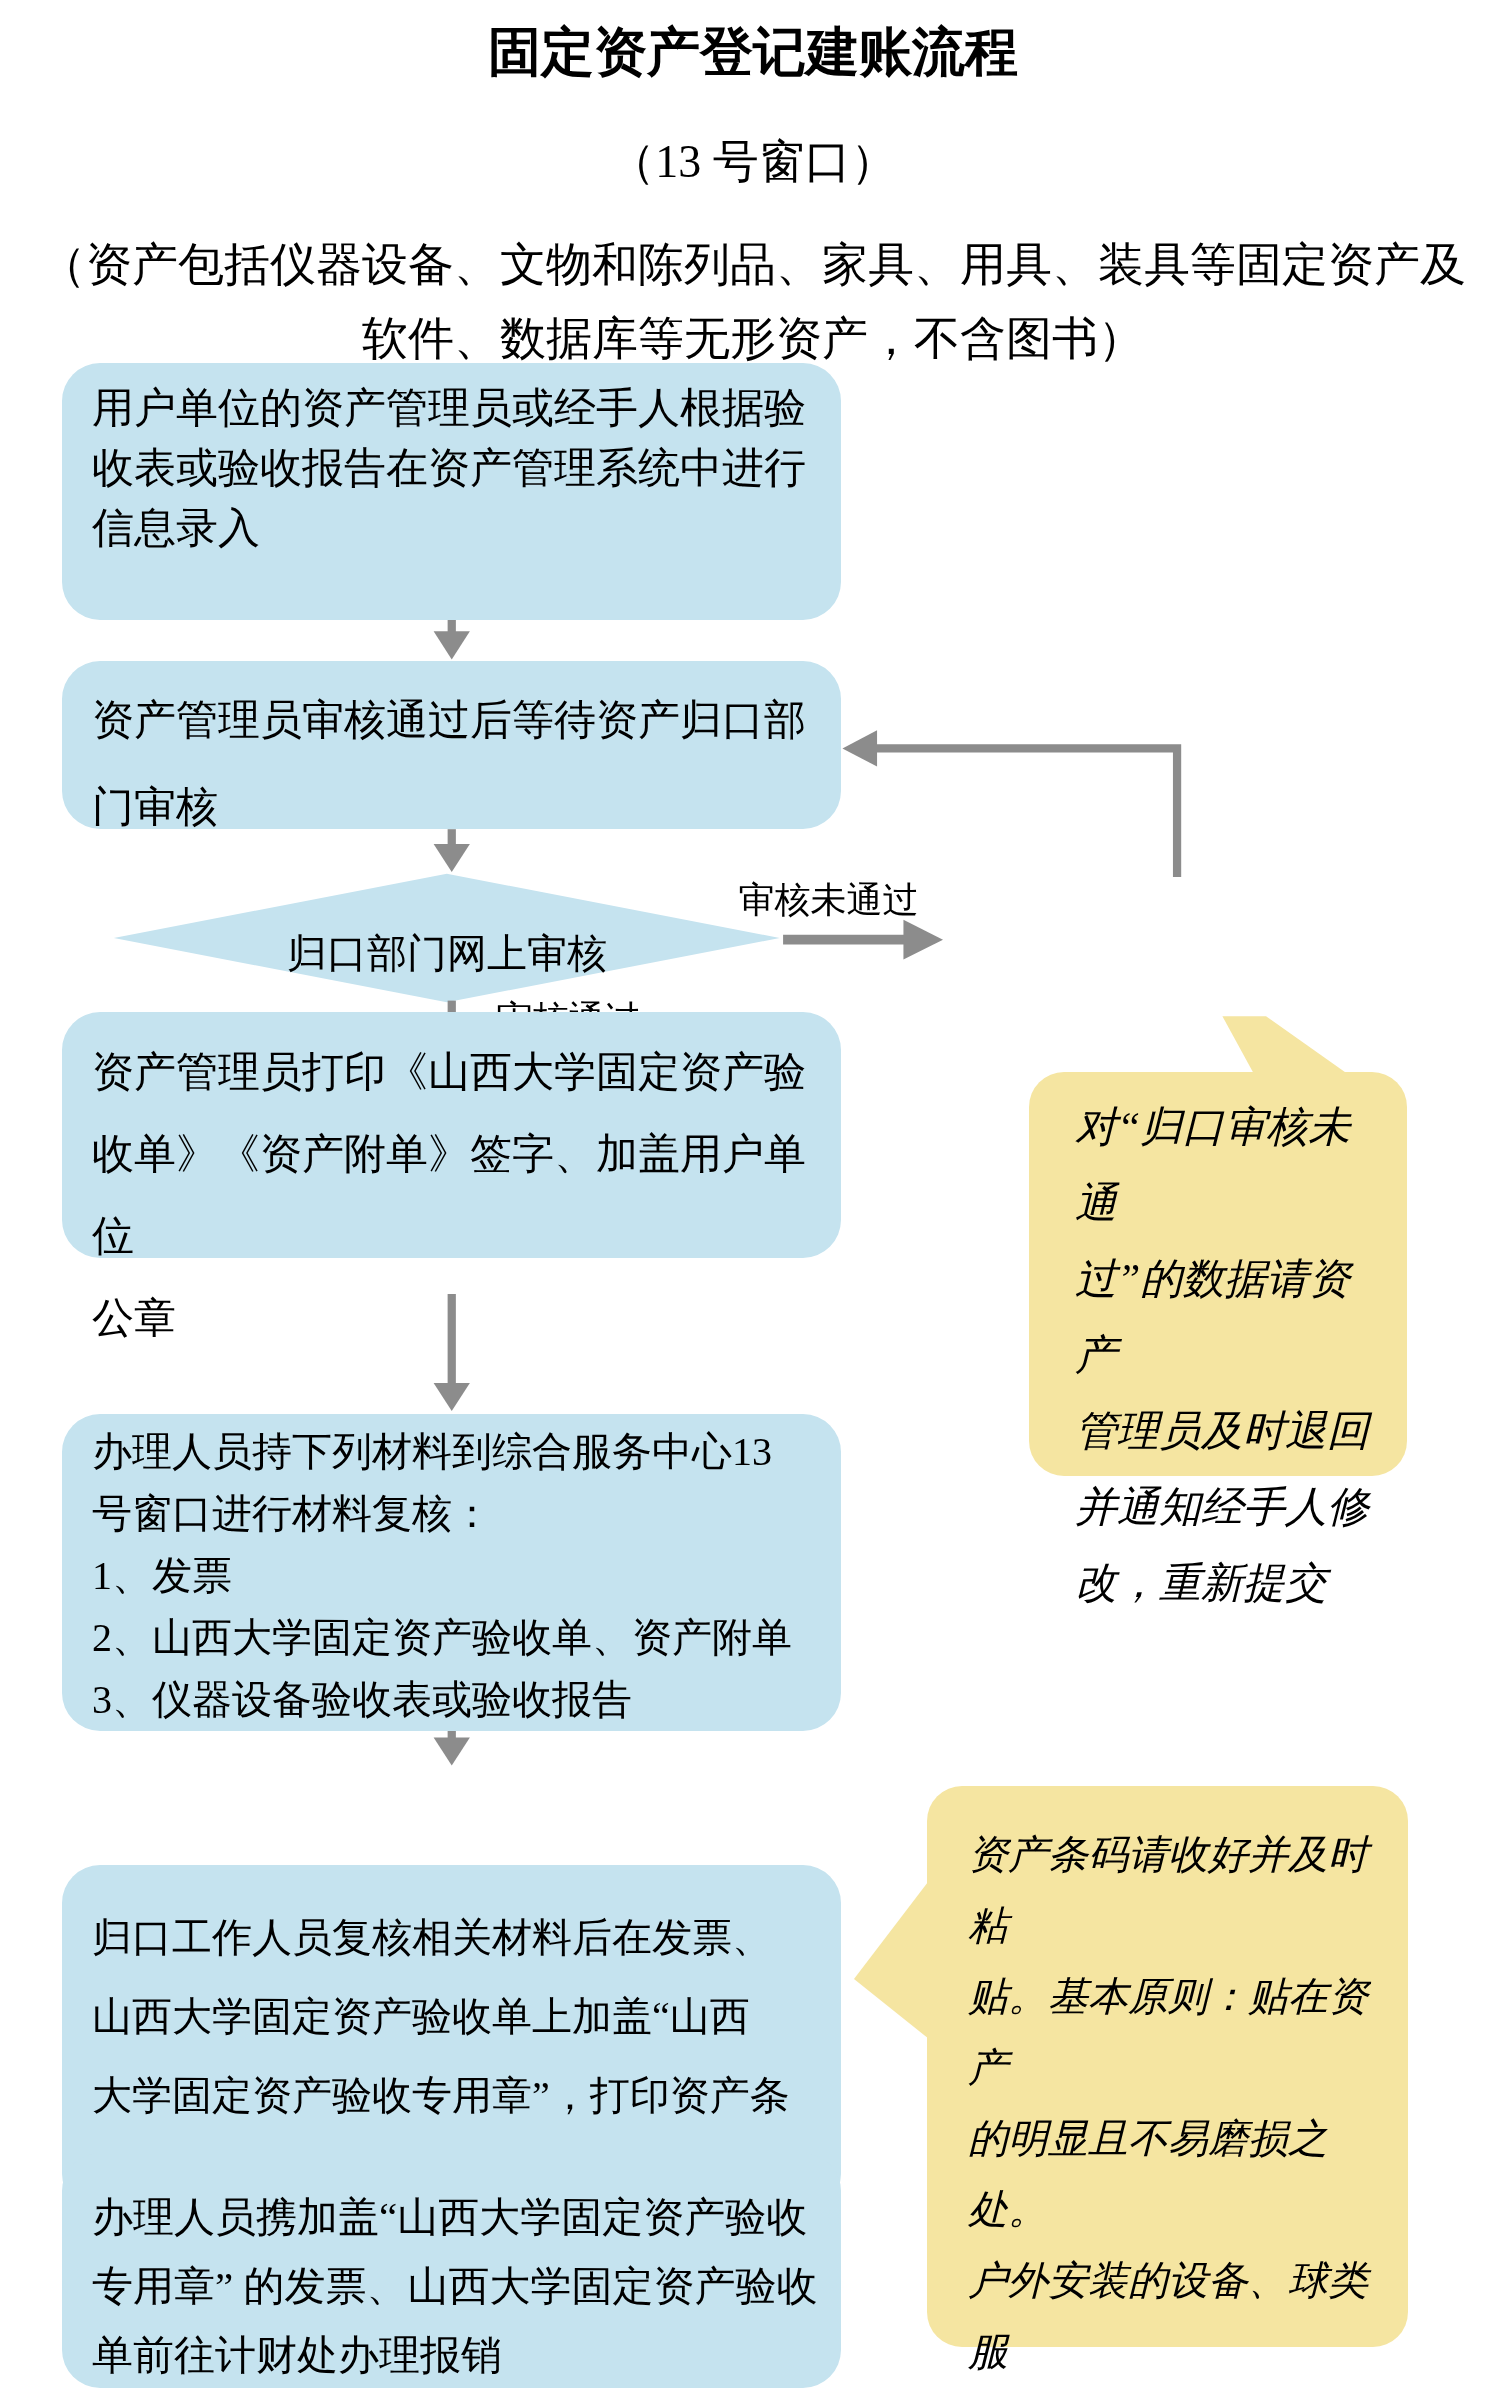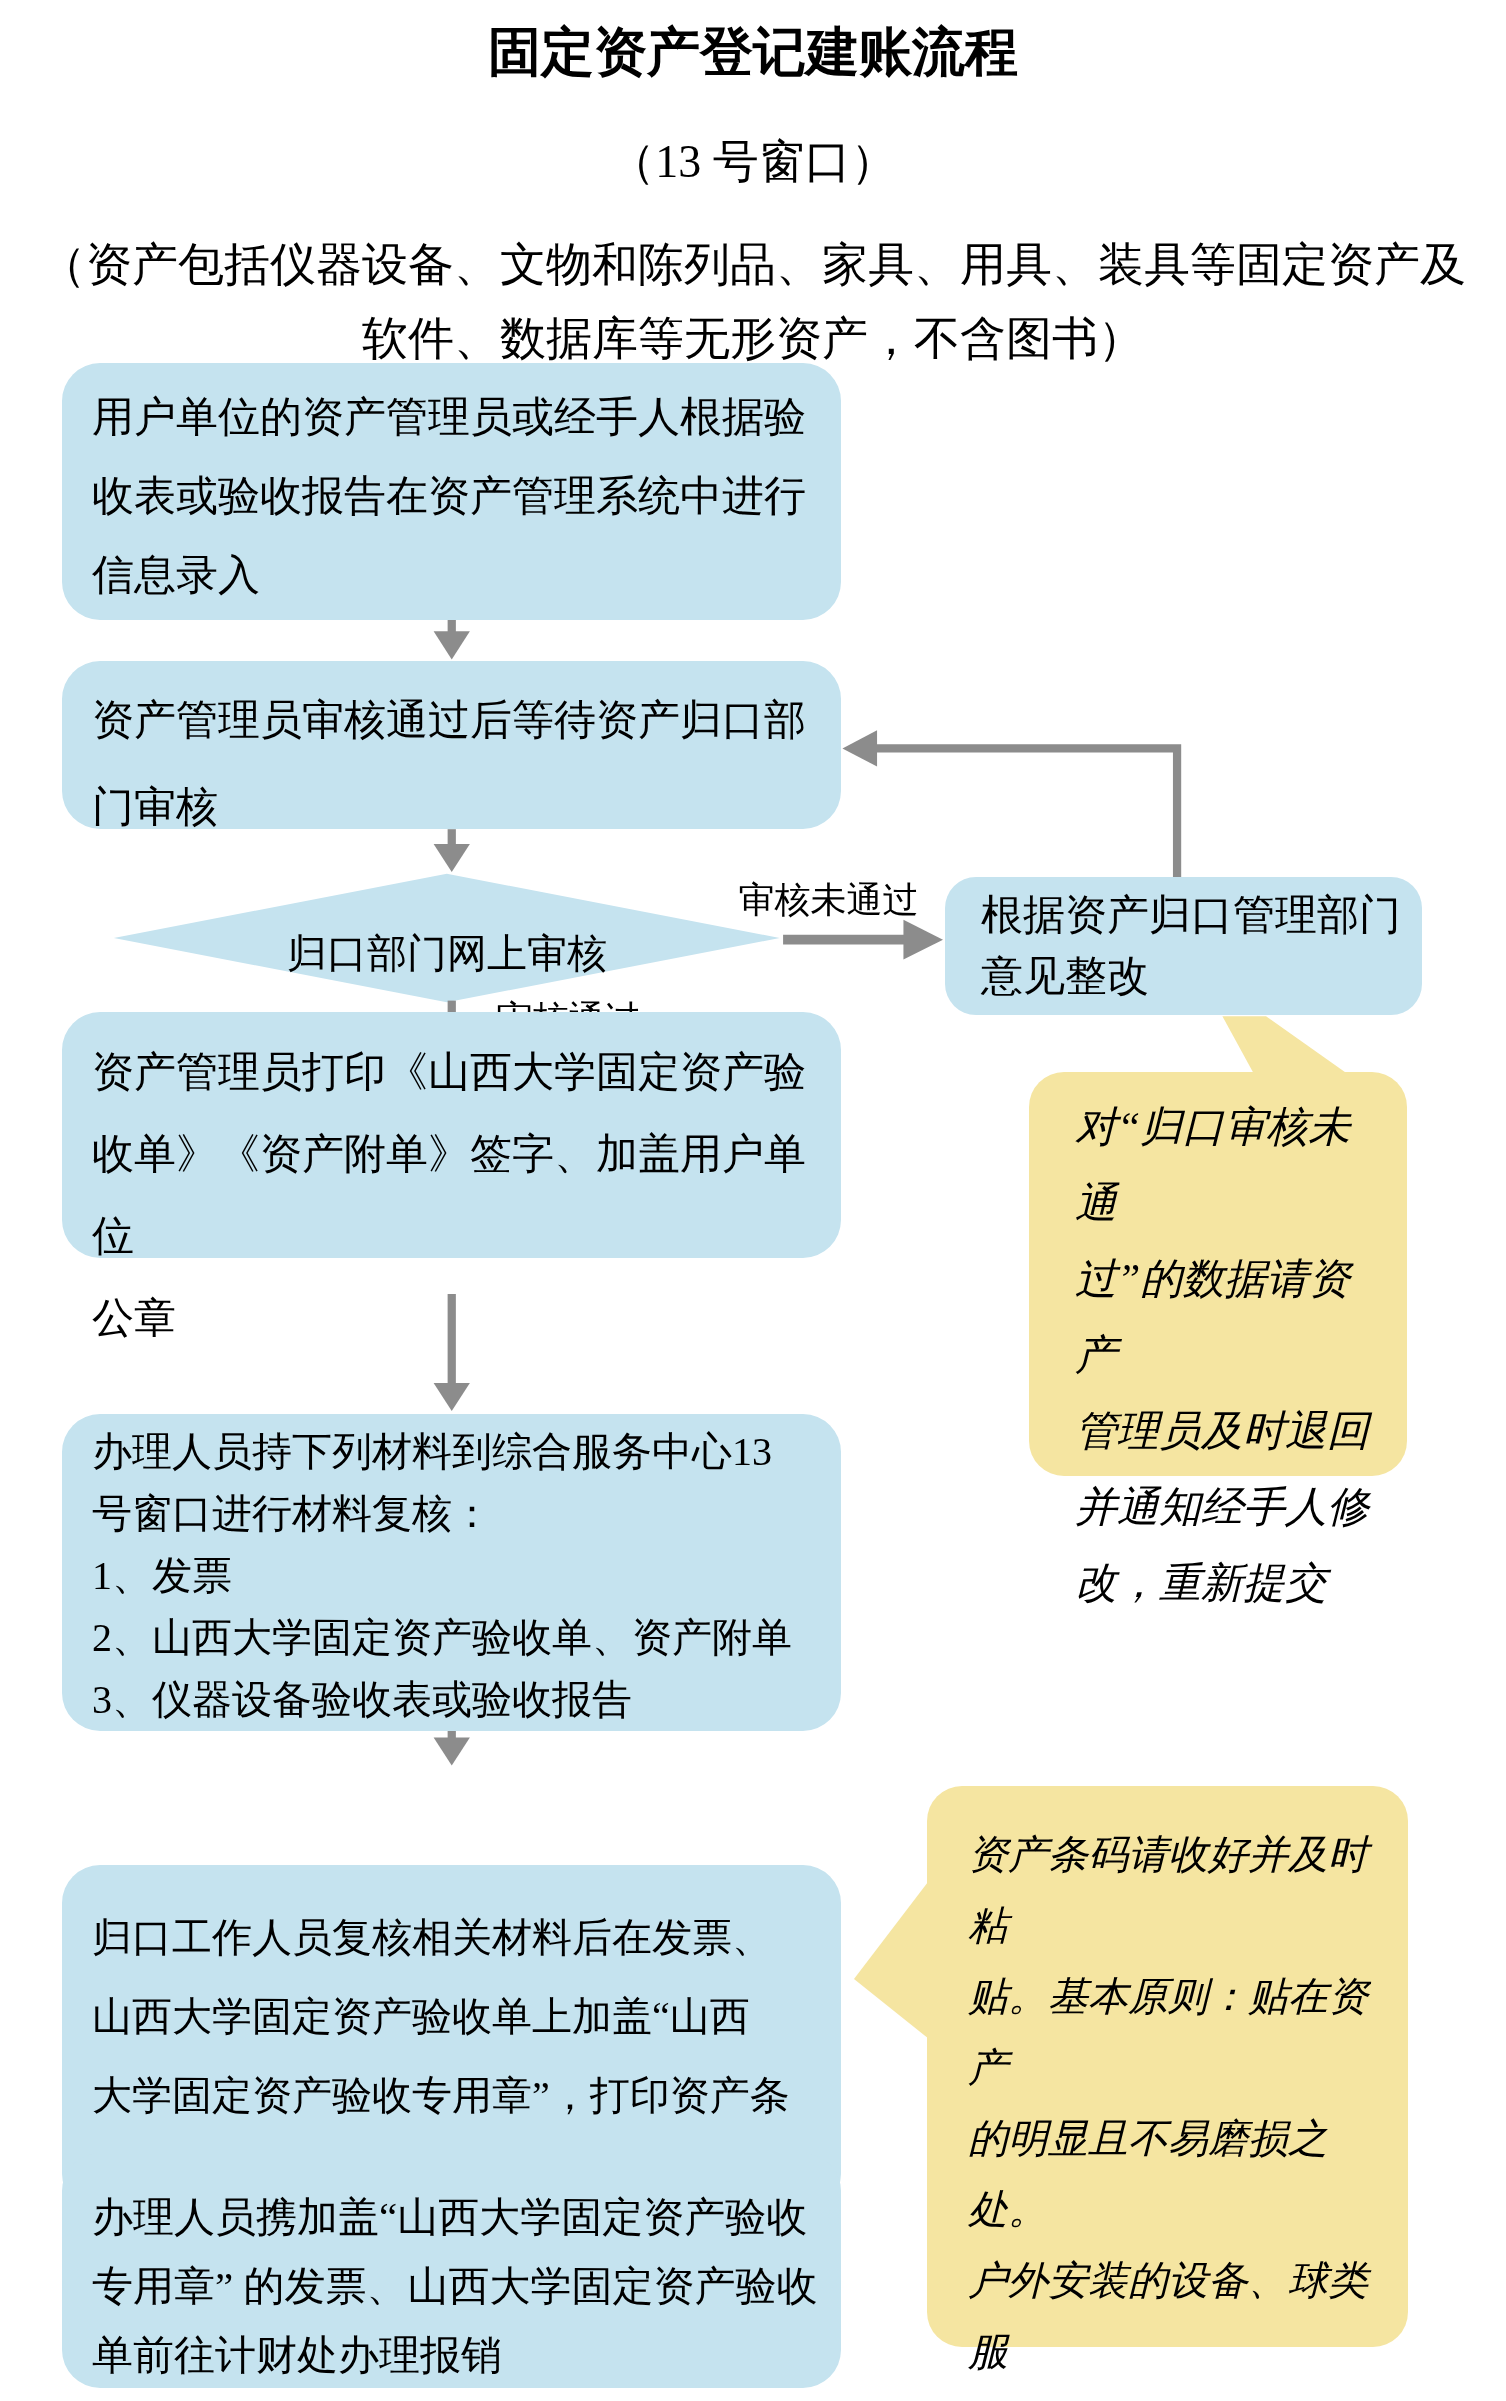--- a/index.html
+++ b/index.html
@@ -32,21 +32,21 @@
   .note2{top:297px;}
   .node{
     position:absolute;z-index:2;
     box-sizing:border-box;
     background:var(--box-fill);
     border-radius:38px;
     font-size:42px;
     white-space:pre-line;
   }
   .b-main{left:62px;width:779px;padding-left:30px;padding-right:21.4px;}
-  .b1{top:363px;height:257px;padding-top:15px;line-height:79px;}
+  .b1{top:363px;height:257px;padding-top:15px;line-height:60px;}
   .b2{top:661px;height:168px;padding-top:15.7px;line-height:87px;}
   .b3{top:1012px;height:246px;padding-top:19px;line-height:82px;}
   .b4{top:1414px;height:317px;padding-top:6.6px;line-height:62px;font-size:40px;}
   .b5{top:1865px;height:347px;padding-top:33px;line-height:79px;font-size:40px;}
   .b6{top:2153px;height:235px;padding-top:30px;line-height:69px;font-size:41px;}
   .b-rework{
     left:945px;top:877px;width:477px;height:138px;
     padding:8.2px 16.5px 0 36px;line-height:61px;border-radius:31px;
   }
   .callout{
@@ -127,22 +127,20 @@
   <div class="node b-main b1">用户单位的资产管理员或经手人根据验
 收表或验收报告在资产管理系统中进行
 信息录入</div>
   <div class="node b-main b2">资产管理员审核通过后等待资产归口部
 门审核</div>
 
   <div class="txt diamond-label">归口部门网上审核</div>
   <div class="edge-label lbl-fail">审核未通过</div>
   <div class="edge-label lbl-pass">审核通过</div>
 
-  <div class="node b-rework">根据资产归口管理部门
-意见整改</div>
 
   <div class="node b-main b3">资产管理员打印《山西大学固定资产验
 收单》《资产附单》签字、加盖用户单位
 公章</div>
 
   <div class="callout c1">对“归口审核未通
 过”的数据请资产
 管理员及时退回
 并通知经手人修
 改，重新提交</div>

